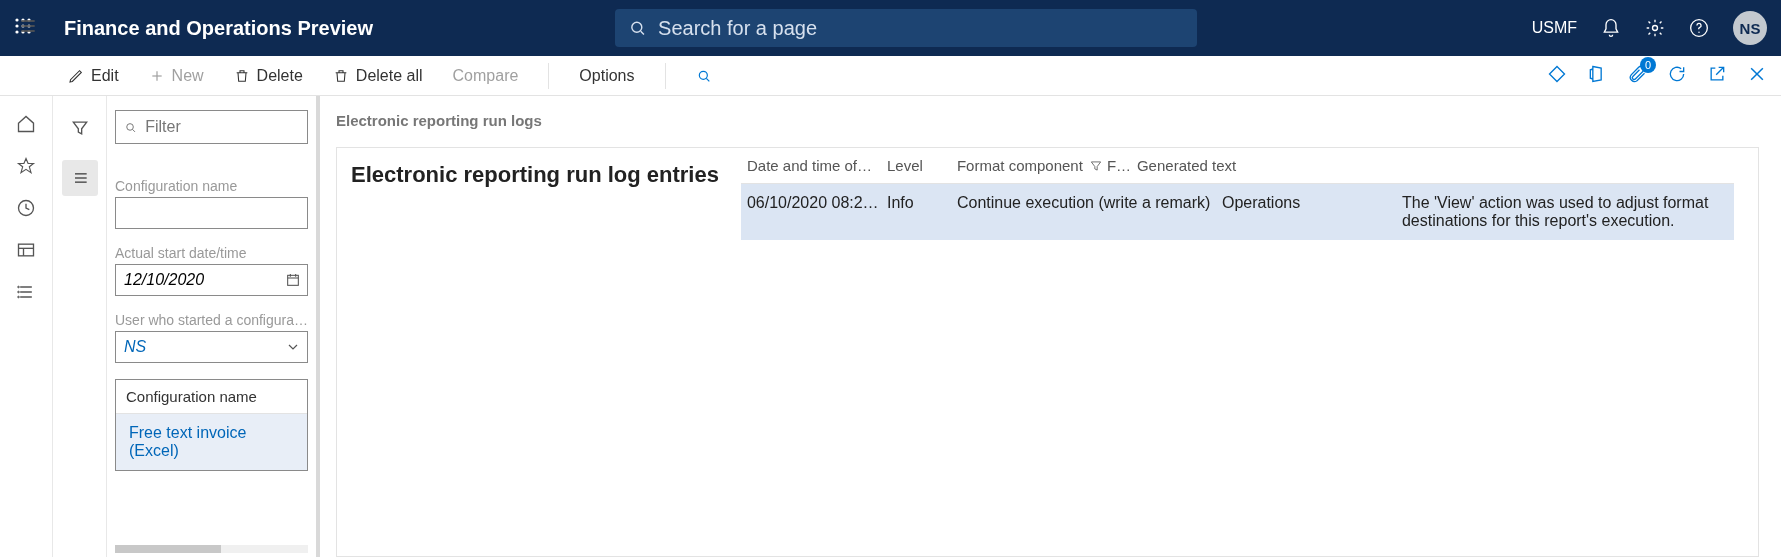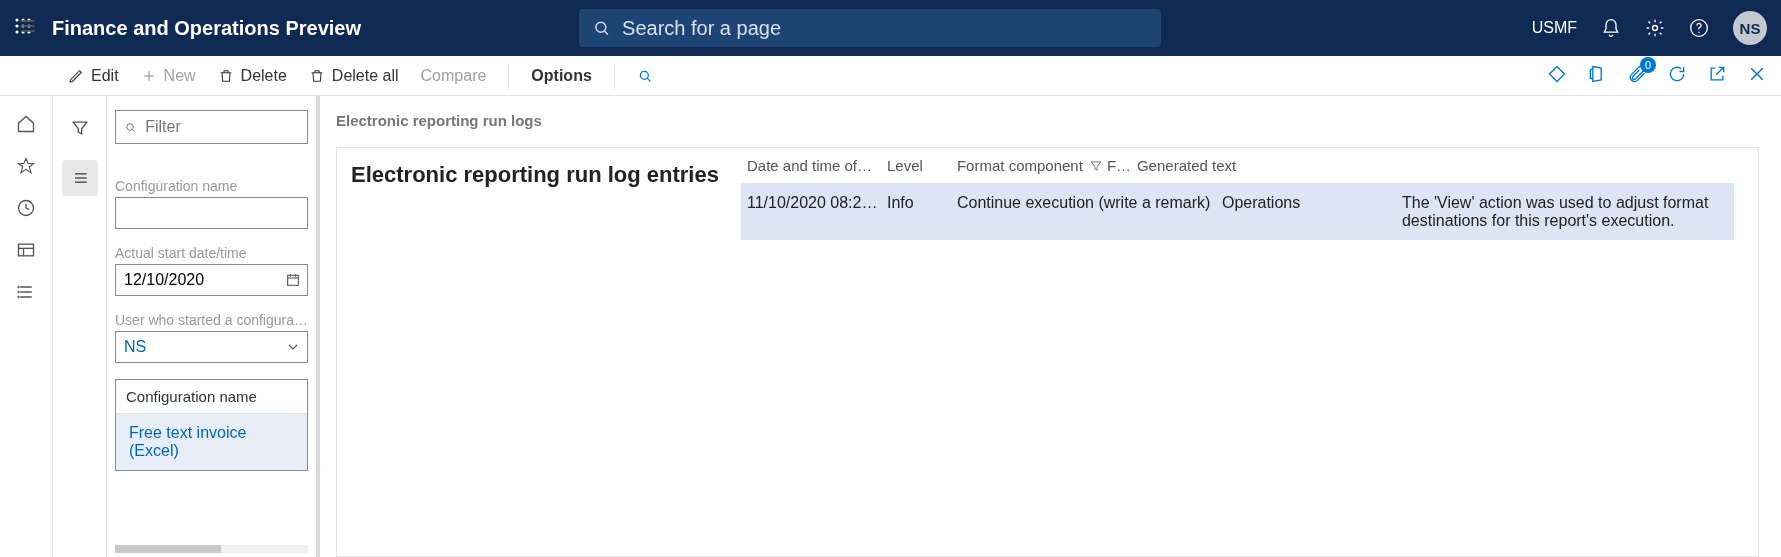--- a/index.html
+++ b/index.html
@@ -1,21 +1,21 @@
 <!DOCTYPE html>
 <html><head>
 <meta charset="utf-8">
 <style>
   * { box-sizing: border-box; margin: 0; padding: 0; font-family: "Segoe UI", Arial, sans-serif; }
   html, body { width: 1781px; height: 557px; overflow: hidden; background: #fff; }
 
   
   .app-header {
     display: flex; align-items: center; height: 56px;
-    background: #0e2a52; color: #fff; padding: 16px 14px; gap: 20px;
+    background: #0e2a52; color: #fff; padding: 16px 14px; gap: 32px;
   }
   .waffle svg { width: 18px; height: 18px; fill: #fff; }
   .app-title { font-size: 20px; font-weight: 600; white-space: nowrap; }
   .header-spacer-left { flex: 0 0 178px; }
   .search-wrap {
     display: flex; align-items: center; background: #1d4472;
     border-radius: 4px; height: 38px; width: 582px; padding: 0 14px; gap: 12px;
   }
   .search-wrap svg { width: 18px; height: 18px; stroke: #d6e0ee; fill: none; }
   .search-input {
@@ -32,27 +32,27 @@
     color: #0e2a52; display:flex; align-items:center; justify-content:center;
     font-size: 15px; font-weight: 600;
   }
 
   
   .action-bar {
     display: flex; align-items: center; height: 40px; padding: 0 68px 0 68px;
     border-bottom: 1px solid #e3e3e3; color: #333;
     position: relative;
   }
-  .action-bar-inner { display:flex; align-items:center; gap: 22px; margin-left: 0; }
+  .action-bar-inner { display:flex; align-items:center; gap: 30px; margin-left: 0; }
   .act-btn { display:flex; align-items:center; gap:7px; font-size:16px; color:#333; cursor:pointer; }
   .act-btn.disabled { color:#a0a0a0; }
   .act-btn svg { width:16px; height:16px; stroke:#333; fill:none; }
   .act-btn.disabled svg { stroke:#a0a0a0; }
   .act-sep { width:1px; height:26px; background:#e3e3e3; }
-  .act-btn.bold span { font-weight:700; }
+  .act-btn.bold span { font-weight:400; }
   .act-right { position:absolute; right:14px; display:flex; align-items:center; gap:20px; }
   .act-right svg { width:20px; height:20px; stroke:#0078d4; fill:none; }
   .badge-wrap { position:relative; }
   .badge {
     position:absolute; top:-7px; right:-9px; background:#0078d4; color:#fff;
     border-radius:9px; font-size:11px; padding:0 5px; height:16px; line-height:16px;
   }
 
   
   .body-row { display:flex; height: calc(557px - 56px - 40px); }
@@ -84,21 +84,21 @@
   .filter-input-wrap svg { width:15px; height:15px; stroke:#777; fill:none; }
   .filter-input { border:none; outline:none; font-size:16px; width:100%; color:#777; }
   .filter-input::placeholder { color:#777; }
   .fld-label { font-size:14px; color:#999; margin-bottom:3px; white-space:nowrap; overflow:hidden; text-overflow:ellipsis; }
   .fld-input {
     width:100%; height:32px; border:1px solid #8a8a8a; border-top:none; border-left:none; border-right:none;
     padding:0 4px; font-size:16px; margin-bottom:16px; outline:none;
   }
   .fld-input-box {
     display:flex; align-items:center; width:100%; height:32px; border:1px solid #8a8a8a;
-    padding:0 6px 0 8px; font-size:16px; margin-bottom:16px; justify-content:space-between;
+    padding:0 6px 0 8px; font-size:16px; margin-bottom:16px; justify-content:space-between;font-style:italic;
   }
   .fld-input-box svg { width:16px; height:16px; stroke:#555; fill:none; }
   .select-box .value { color:#0066b8; }
   .config-list {
     border:1px solid #8a8a8a; margin-top:4px;
   }
   .config-list-header {
     padding:8px 10px; font-size:15px; color:#333; border-bottom:1px solid #e3e3e3;
   }
   .config-list-item {
@@ -406,21 +406,21 @@
           </div>
           <div class="col c-fdots">
               <span>F…</span>
             </div>
           <div class="col c-gtext">
               <span>Generated text</span>
             </div>
         </div>
 
         <div class="grid-row">
-          <div class="col c-date">11/10/2020 08:2…</div>
+          <div class="col c-date">06/10/2020 08:2…</div>
           <div class="col c-level">Info</div>
           <div class="col c-vtype">Continue execution (write a remark)</div>
           <div class="col c-fcomp">Operations</div>
           <div class="col c-fdots"></div>
           <div class="col c-gtext">The 'View' action was used to adjust format destinations for this report's execution.</div>
         </div>
 
         <div style="flex:1"></div>
       </div>
 

